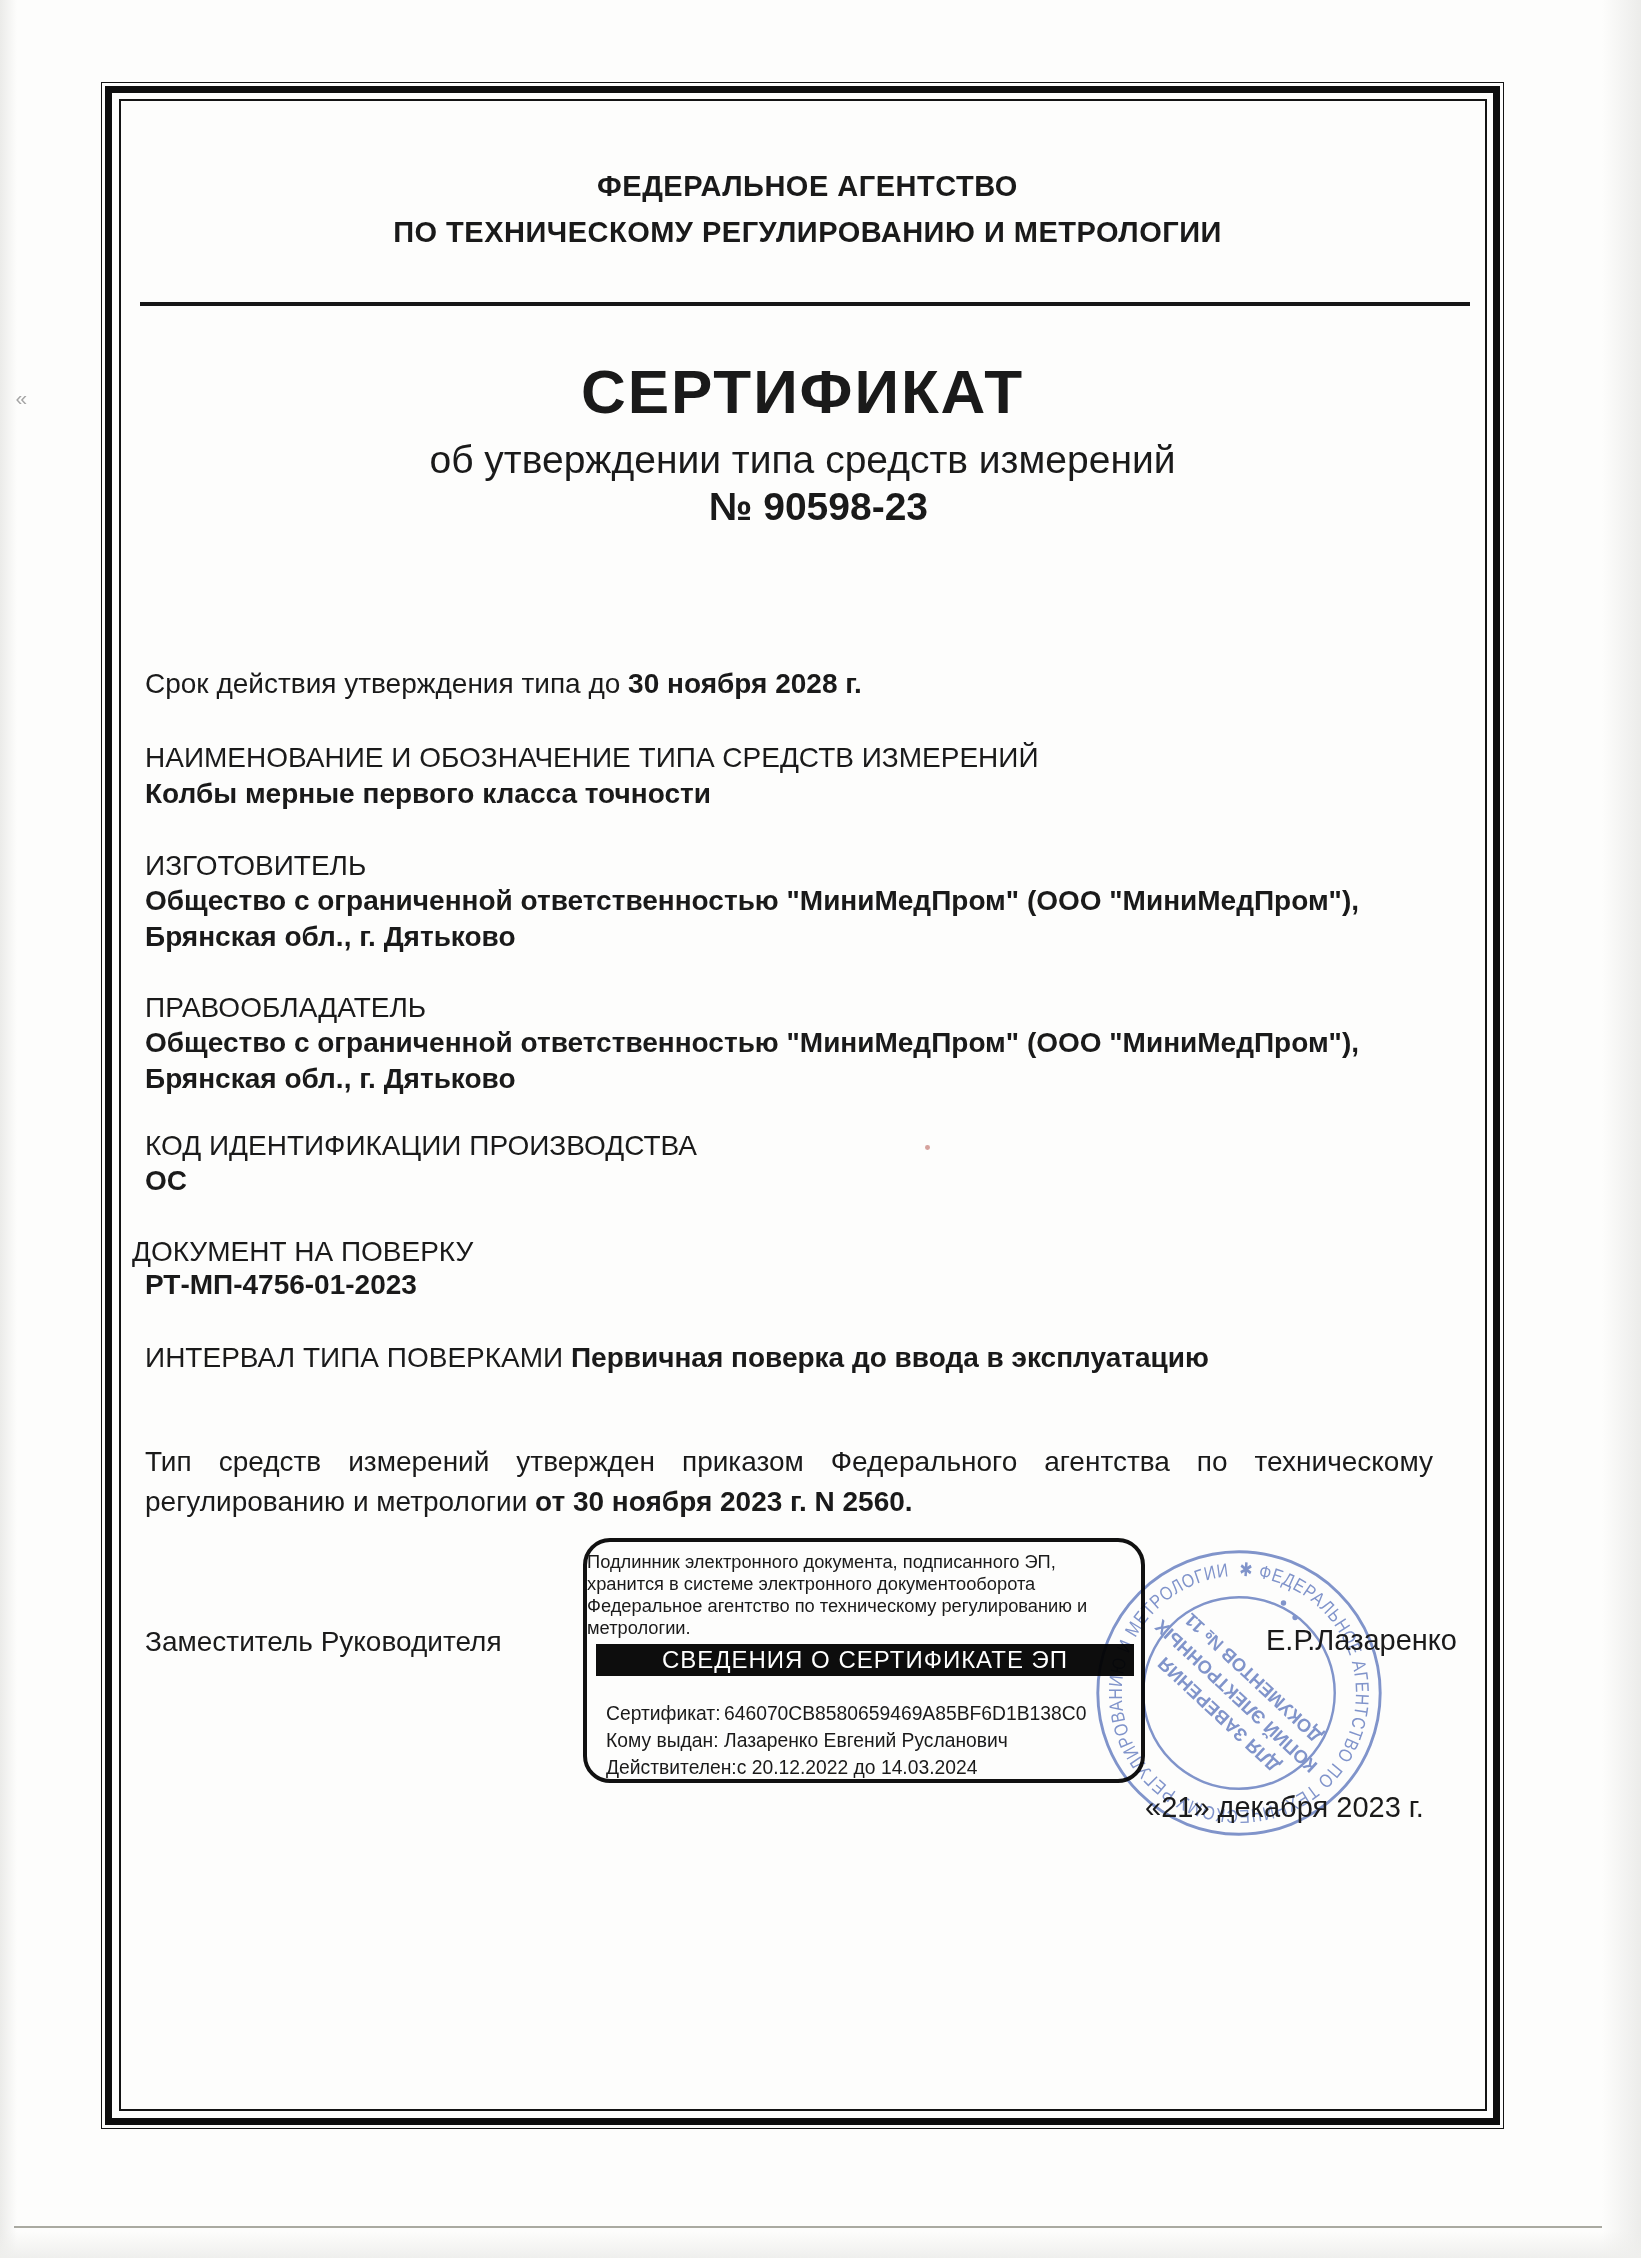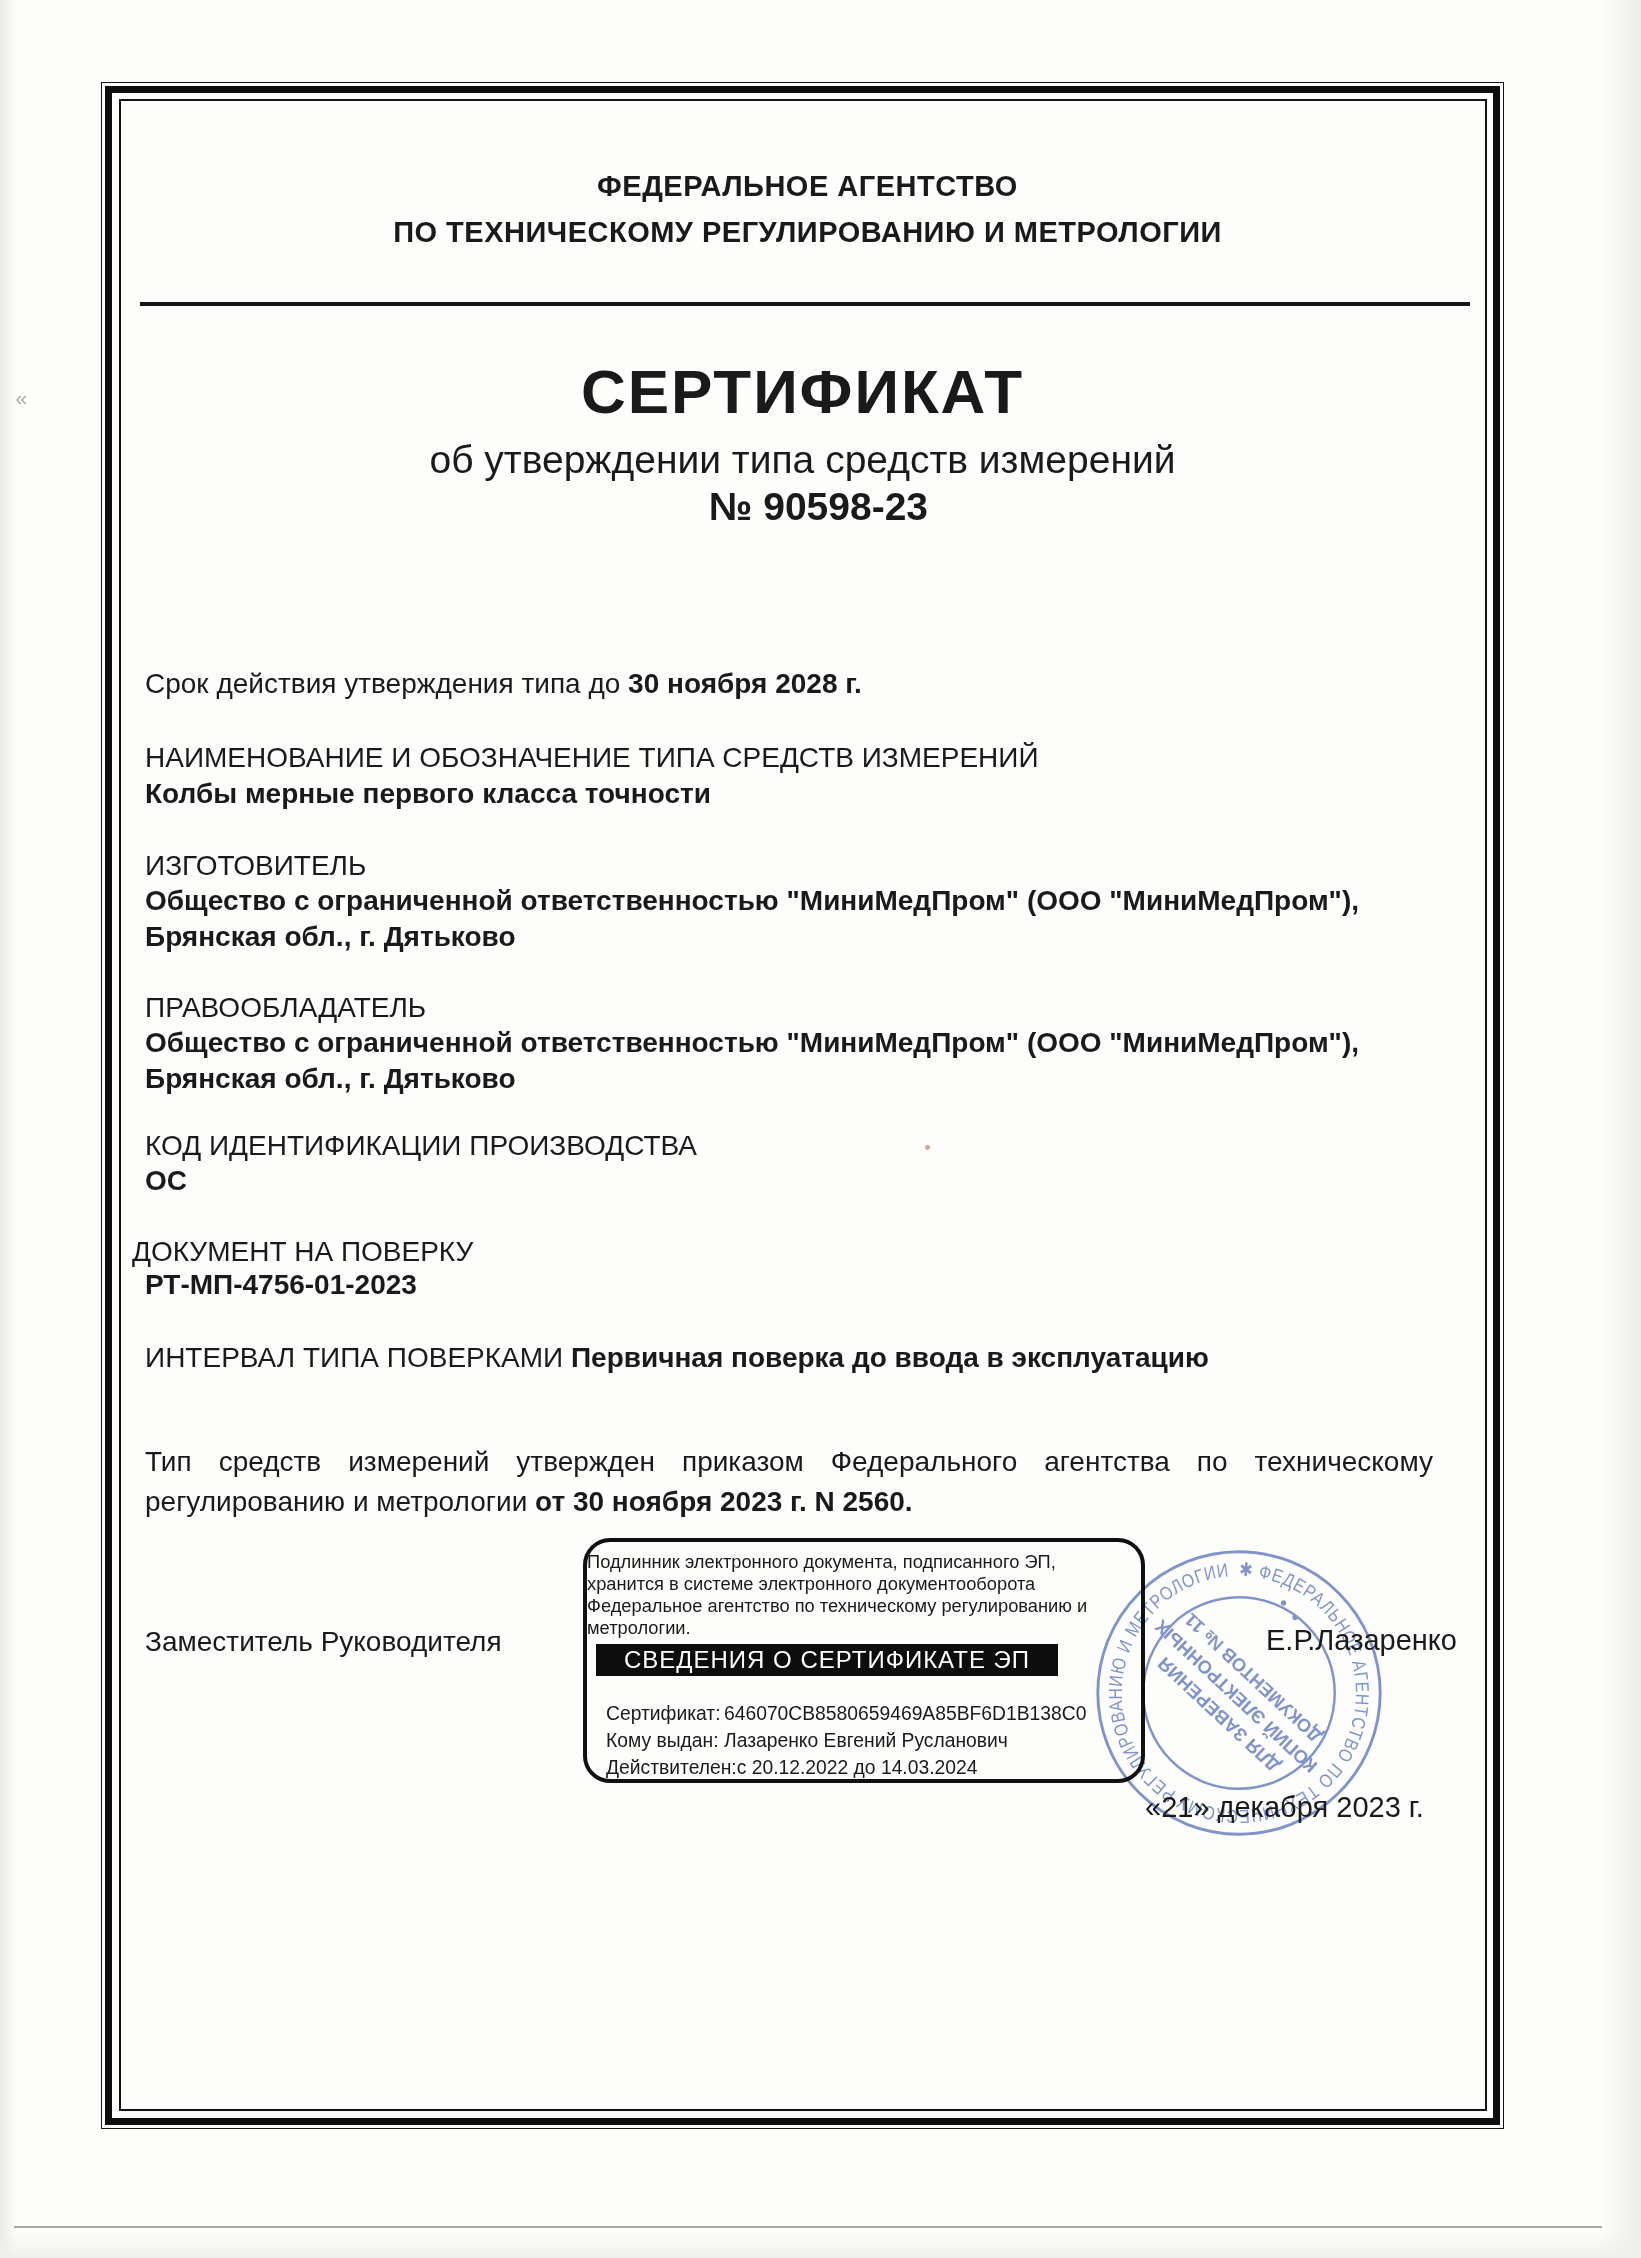--- a/index.html
+++ b/index.html
@@ -22,21 +22,21 @@
   .hdr { font-size: 29px; font-weight: bold; letter-spacing: 0.5px; padding-left: 10px; }
   .cert-title { font-size: 62px; font-weight: bold; letter-spacing: 1.9px; }
   .cert-sub { font-size: 39px; }
   .cert-num { font-size: 39px; font-weight: bold; padding-left: 32px; }
   .rule { position: absolute; left: 140px; top: 302px; width: 1330px; height: 3.9px; background: #161616; }
 
   .para { position: absolute; left: 145px; width: 1288px; font-size: 28px; line-height: 40px; text-align: justify; white-space: normal; }
 
   .esign-box { position: absolute; left: 583px; top: 1538px; width: 562px; height: 245px; border: 4.8px solid #111; border-radius: 27px; background: rgba(255,255,255,.0); }
   .esign-notice { position: absolute; left: 587px; top: 1551px; width: 554px; text-align: left; font-size: 18.3px; line-height: 22px; }
-  .esign-bar { position: absolute; left: 596px; top: 1644px; width: 462px; height: 32px; background: #0d0d0d; color: #fff; font-size: 24px; line-height: 32px; text-align: center; letter-spacing: 1px; }
+  .esign-bar { position: absolute; left: 596px; top: 1644px; width: 538px; height: 32px; background: #0d0d0d; color: #fff; font-size: 24px; line-height: 32px; text-align: center; letter-spacing: 1px; }
   .esign-detail { position: absolute; left: 606px; font-size: 19.3px; white-space: nowrap; }
   .esign-detail .lbl { display: inline-block; min-width: 118px; }
 
   .stamp { position: absolute; left: 1092px; top: 1546px; width: 294px; height: 294px; mix-blend-mode: multiply; opacity: .85; }
 
   .artifact-q { position: absolute; left: 15.4px; top: 386px; font-size: 21px; color: #8f8f8f; opacity: .8; }
   .artifact-dot { position: absolute; left: 925px; top: 1145px; width: 4.8px; height: 4.8px; border-radius: 50%; background: #b4574f; opacity: .55; }
 </style>
 </head>
 <body>

